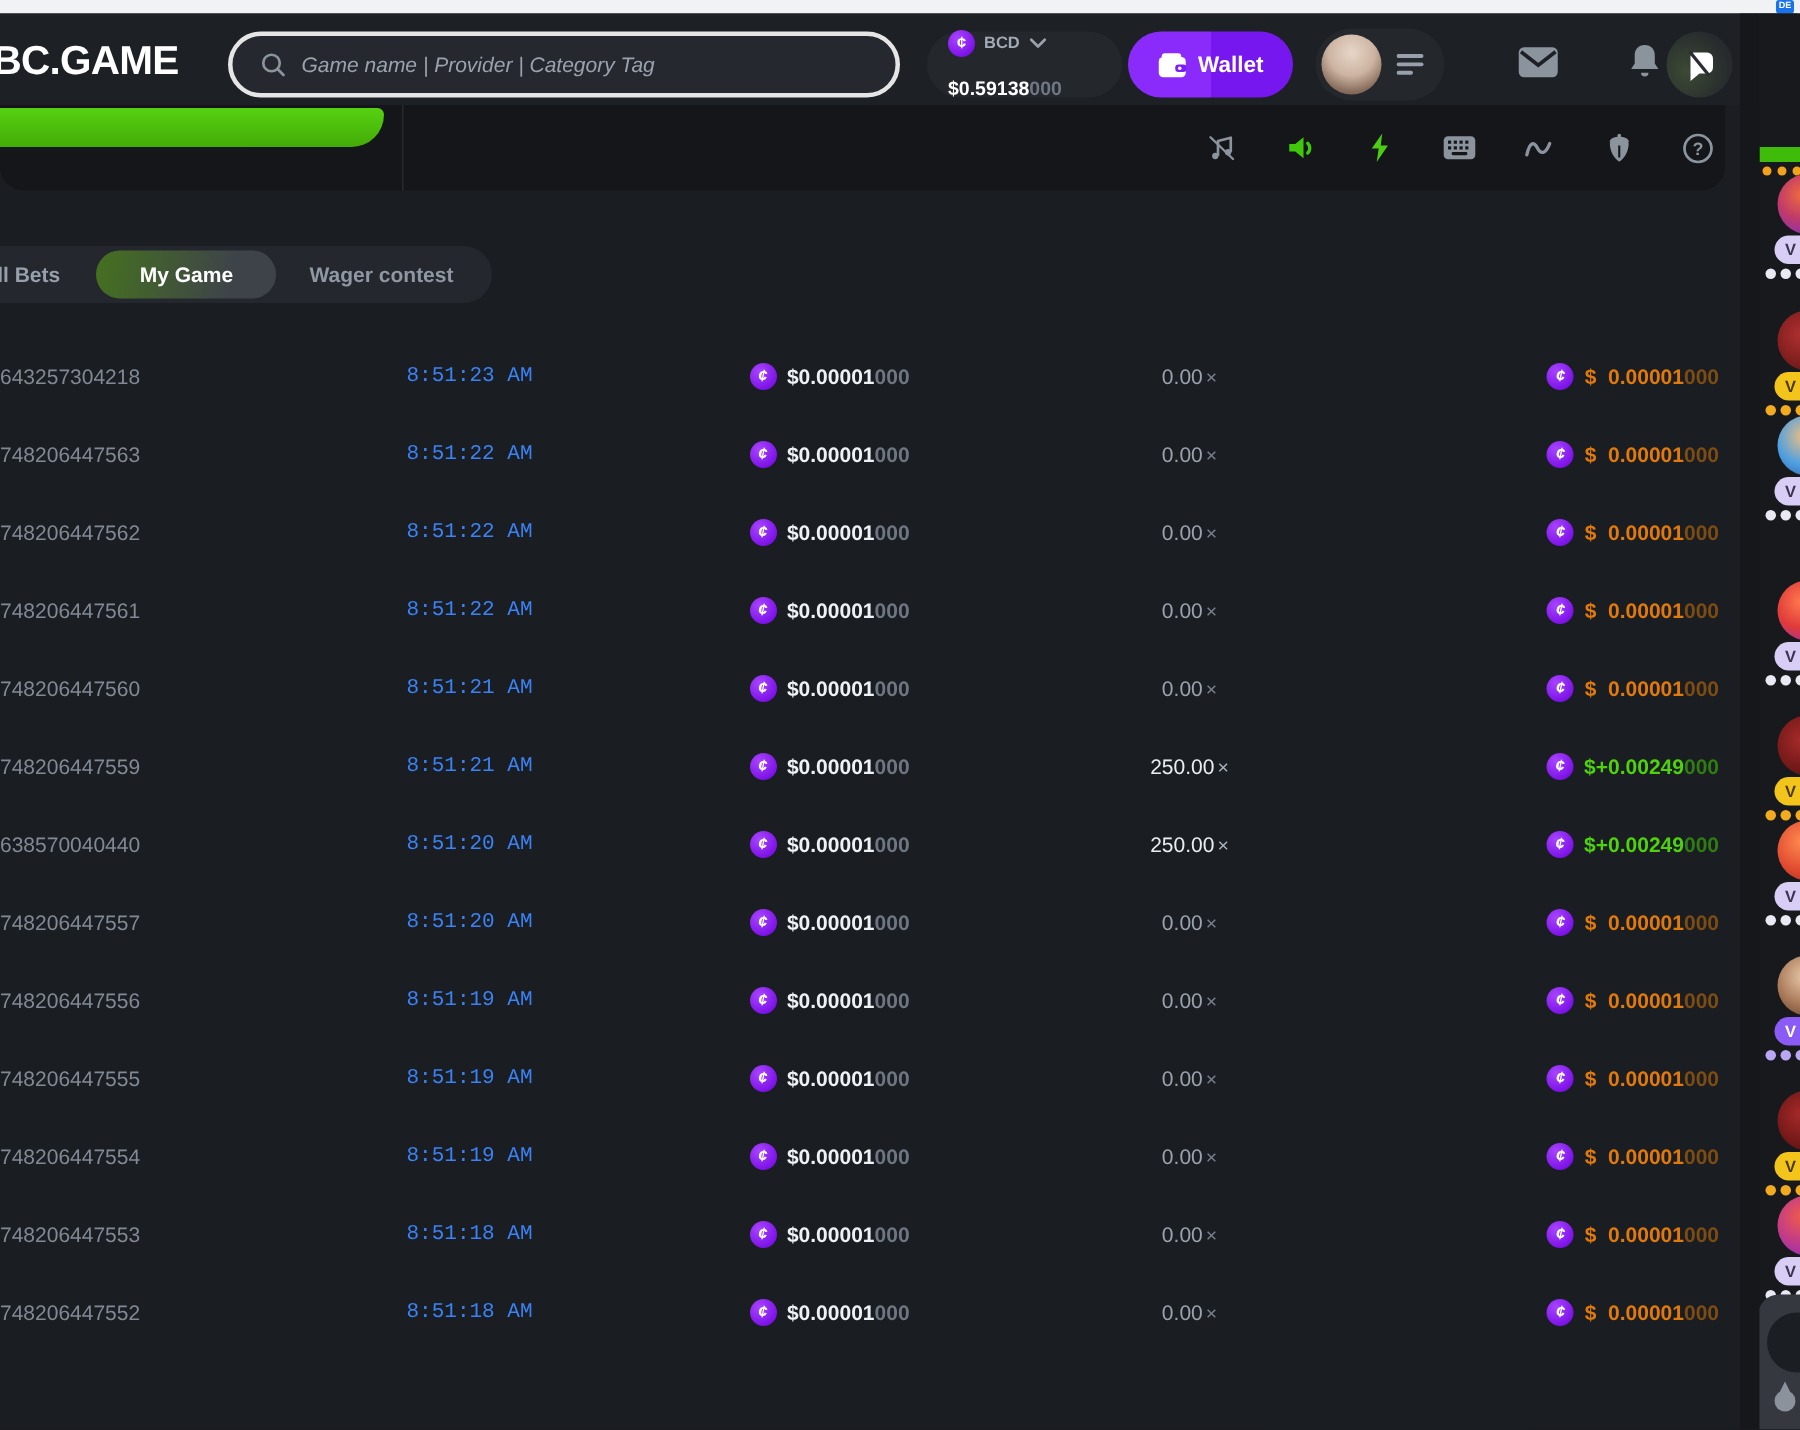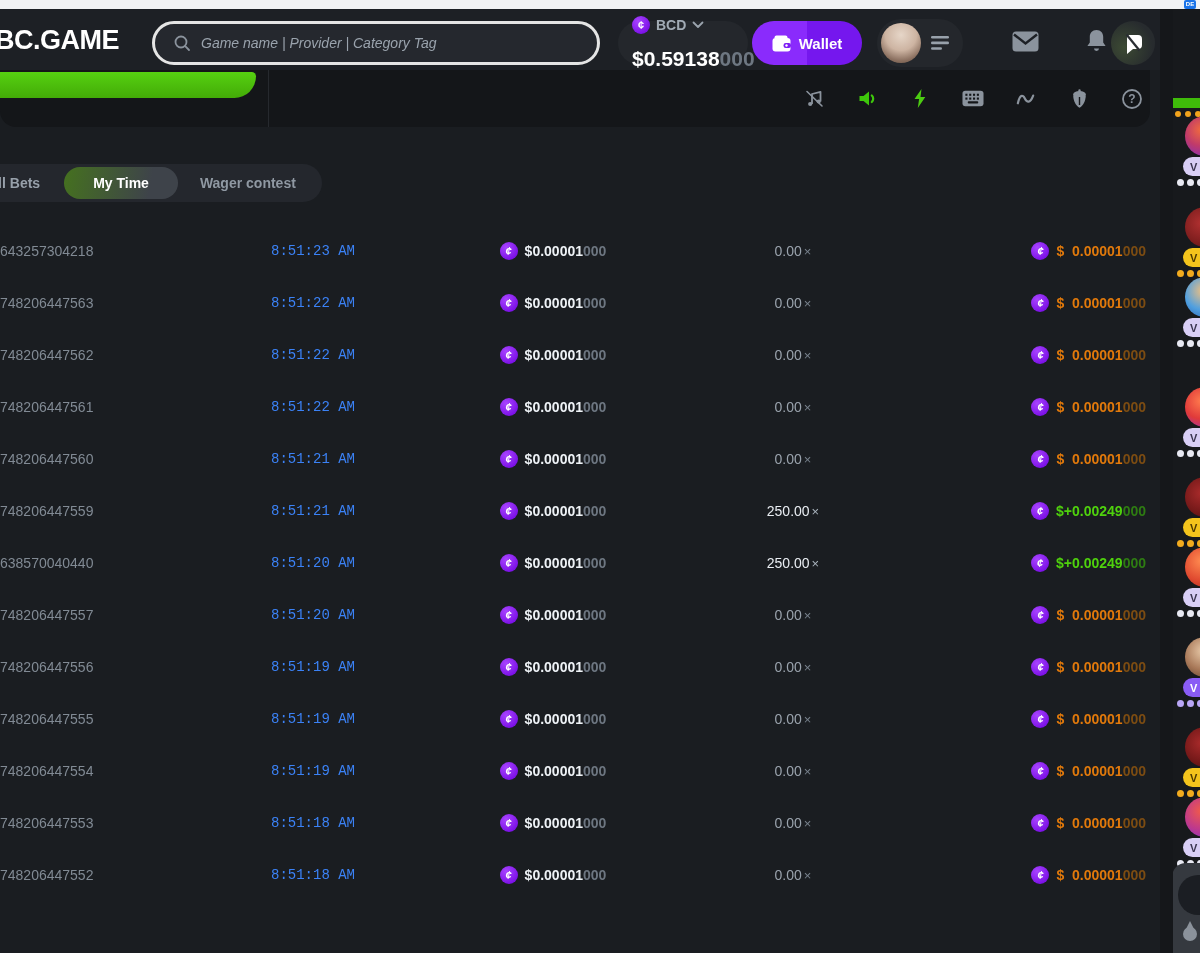--- a/index.html
+++ b/index.html
@@ -17,22 +17,22 @@
 
   
   .header{position:absolute;left:0;top:9px;width:1162px;height:61px;background:#1d2025;padding-left:36px;}
   .logo{position:absolute;left:-5px;top:16px;font-size:27px;font-weight:800;color:#ffffff;letter-spacing:-0.5px;}
   .search{position:absolute;left:152px;top:12px;width:448px;height:44px;border-radius:22px;
     background:#25282e;border:3px solid #e5e5e5;display:flex;align-items:center;padding:0 0 0 18px;box-sizing:border-box;font-style:italic;}
   .search .ph{color:#9aa3ad;font-size:14px;margin-left:10px;}
   .currency{position:absolute;left:618px;top:12px;width:130px;height:44px;border-radius:22px;background:#24272c;
     display:flex;flex-direction:column;justify-content:center;padding-left:14px;box-sizing:border-box;}
   .cur-top{display:flex;align-items:center;gap:6px;}
-  .cur-code{color:#a2abb5;font-size:14px;font-weight:700;}
-  .cur-bal{font-size:21px;font-weight:700;color:#ffffff;margin-top:13px;}
+  .cur-code{color:#a2abb5;font-size:11px;font-weight:700;}
+  .cur-bal{font-size:13px;font-weight:700;color:#ffffff;margin-top:13px;}
   .cur-bal .dim{color:#6e7782;}
   .coin{display:inline-flex;align-items:center;justify-content:center;width:18px;height:18px;border-radius:50%;
     background:radial-gradient(circle at 35% 30%, #a844ff, #7b10e6 75%);color:#fff;font-size:11px;font-weight:700;flex:0 0 18px;}
   .wallet{position:absolute;left:752px;top:12px;width:110px;height:44px;border:none;border-radius:22px;
     background:linear-gradient(90deg,#8a2bfc 0%,#8a2bfc 50%,#7517ee 50%,#7517ee 100%);
     color:#fff;font-size:15px;font-weight:700;display:flex;align-items:center;justify-content:center;gap:8px;cursor:pointer;
     font-family:"Liberation Sans", sans-serif;}
   .avatar-pill{position:absolute;left:877px;top:10px;width:86px;height:48px;border-radius:24px;background:#24272c;
     display:flex;align-items:center;}
   .avatar{width:40px;height:40px;border-radius:50%;margin-left:4px;
@@ -241,21 +241,21 @@
       <svg width="22" height="22" viewBox="0 0 22 22">
           <circle cx="11" cy="11" r="9" fill="none" stroke="#8b939d" stroke-width="1.8"></circle>
           <text x="11" y="15.2" text-anchor="middle" font-size="12" font-weight="bold" fill="#8b939d" font-family="Liberation Sans, sans-serif">?</text>
         </svg>
     </span>
   </div>
 </div>
 
 <div class="tabs">
   <div class="tab">All Bets</div>
-  <div class="tab mid active">My Time</div>
+  <div class="tab mid active">My Game</div>
   <div class="tab last">Wager contest</div>
 </div>
 
 <div class="table">
   <div id="rows">
       <div class="trow loss">
     <span class="c-id">643257304218</span>
     <span class="c-time">8:51:23 AM</span>
     <span class="c-bet">
       <i class="coin">¢</i>

